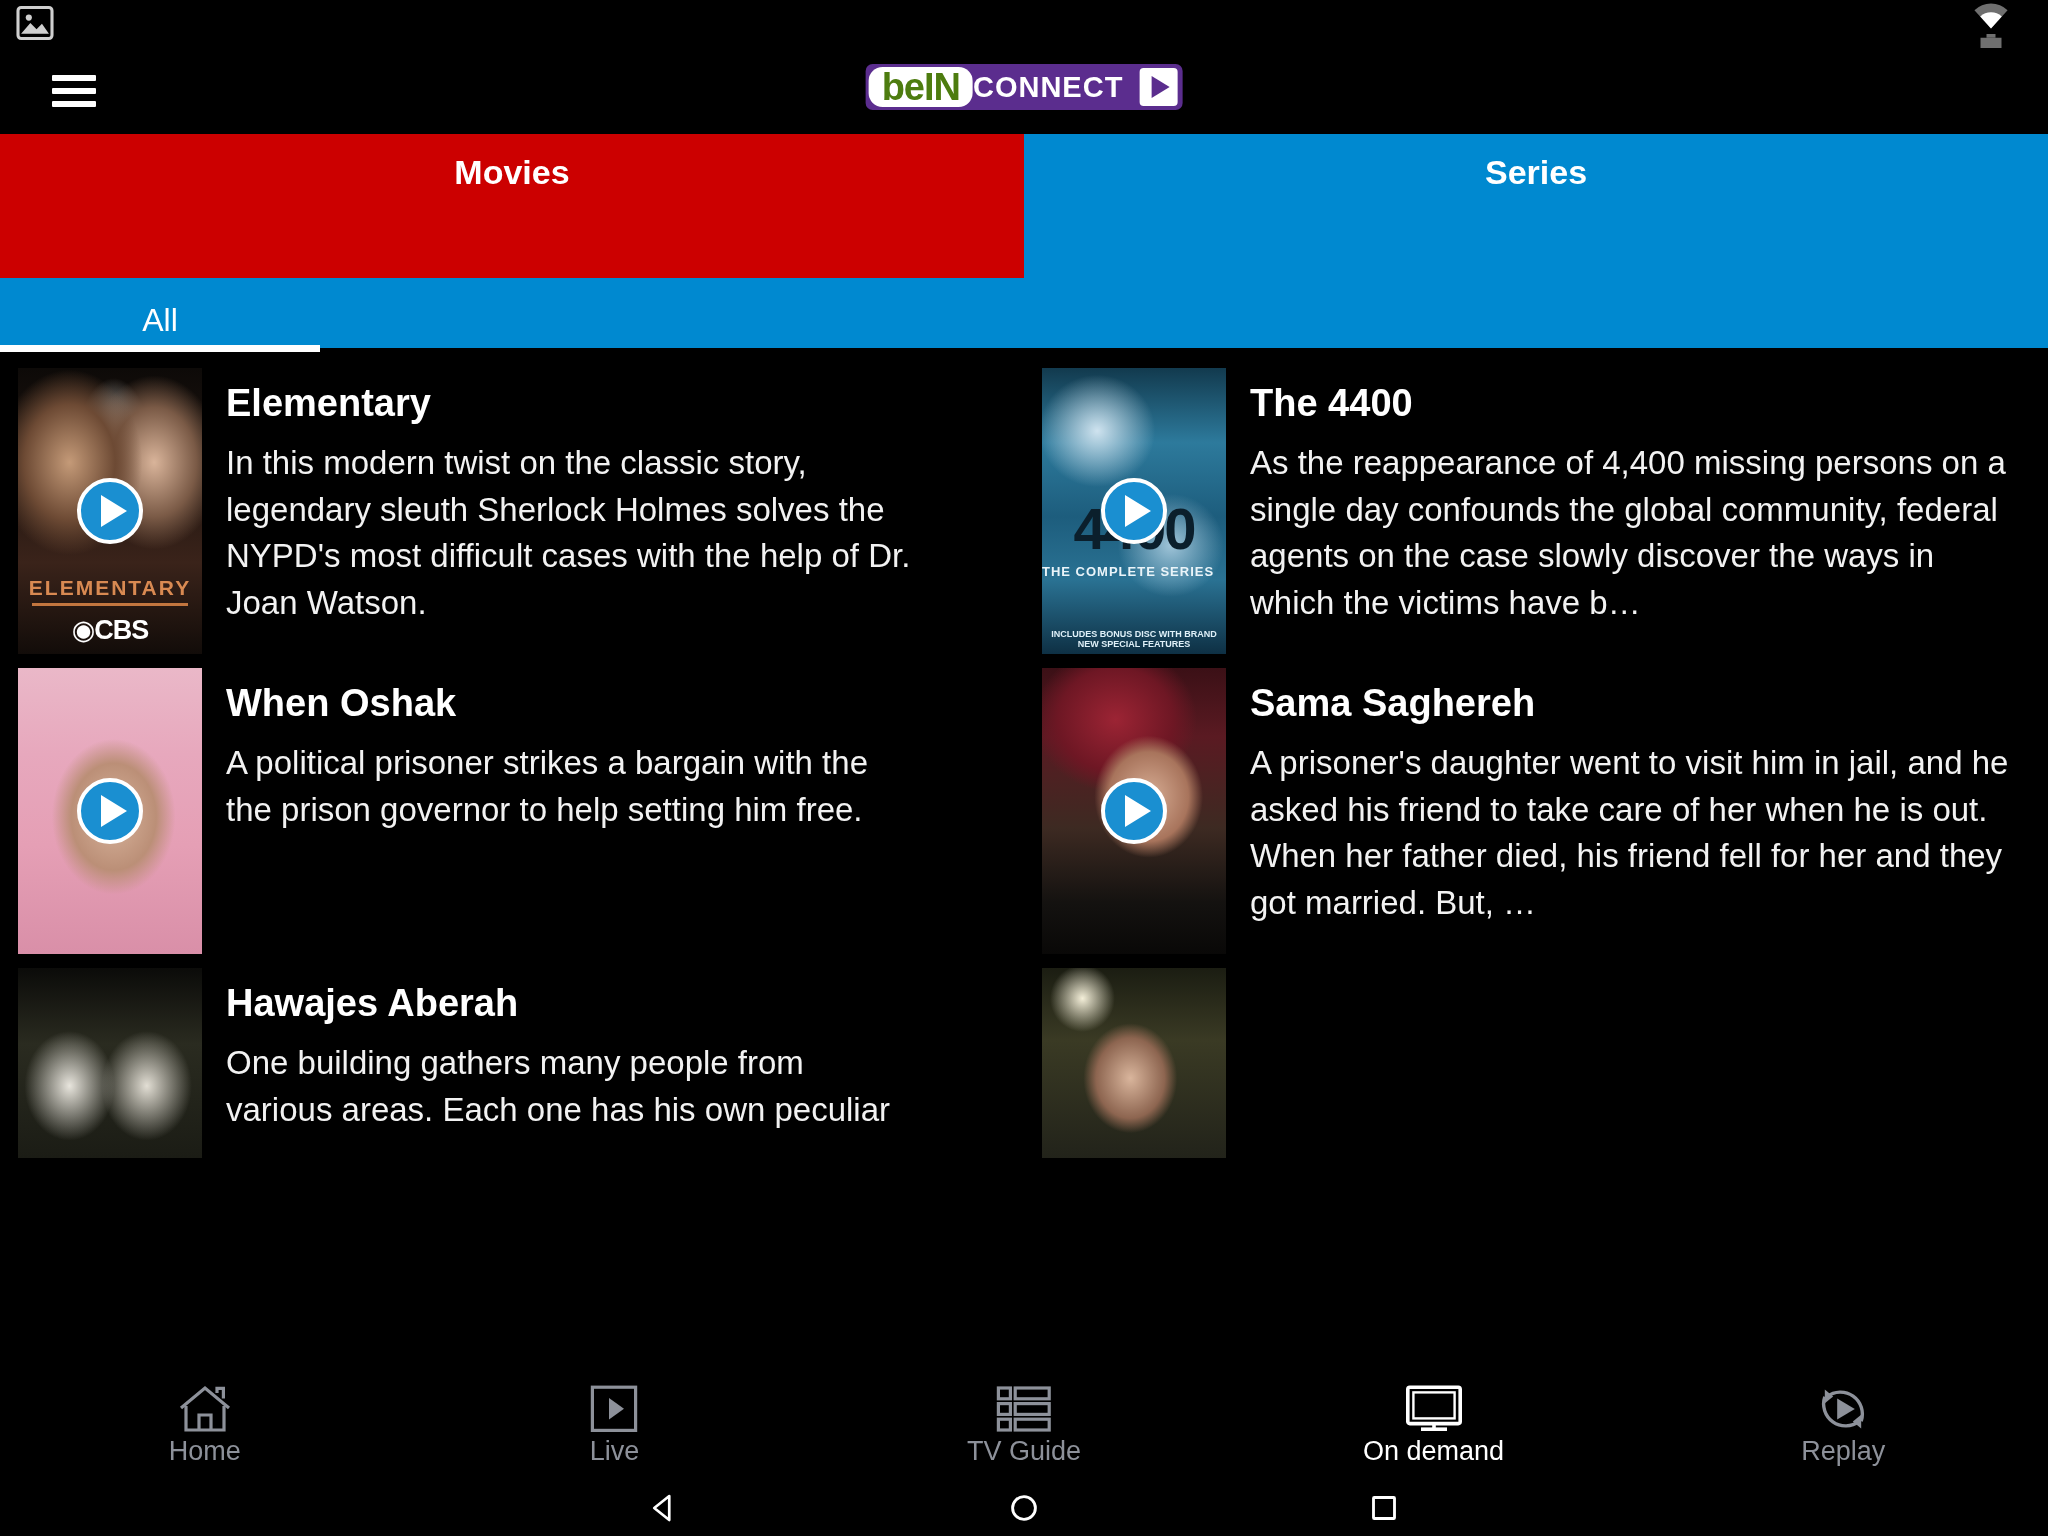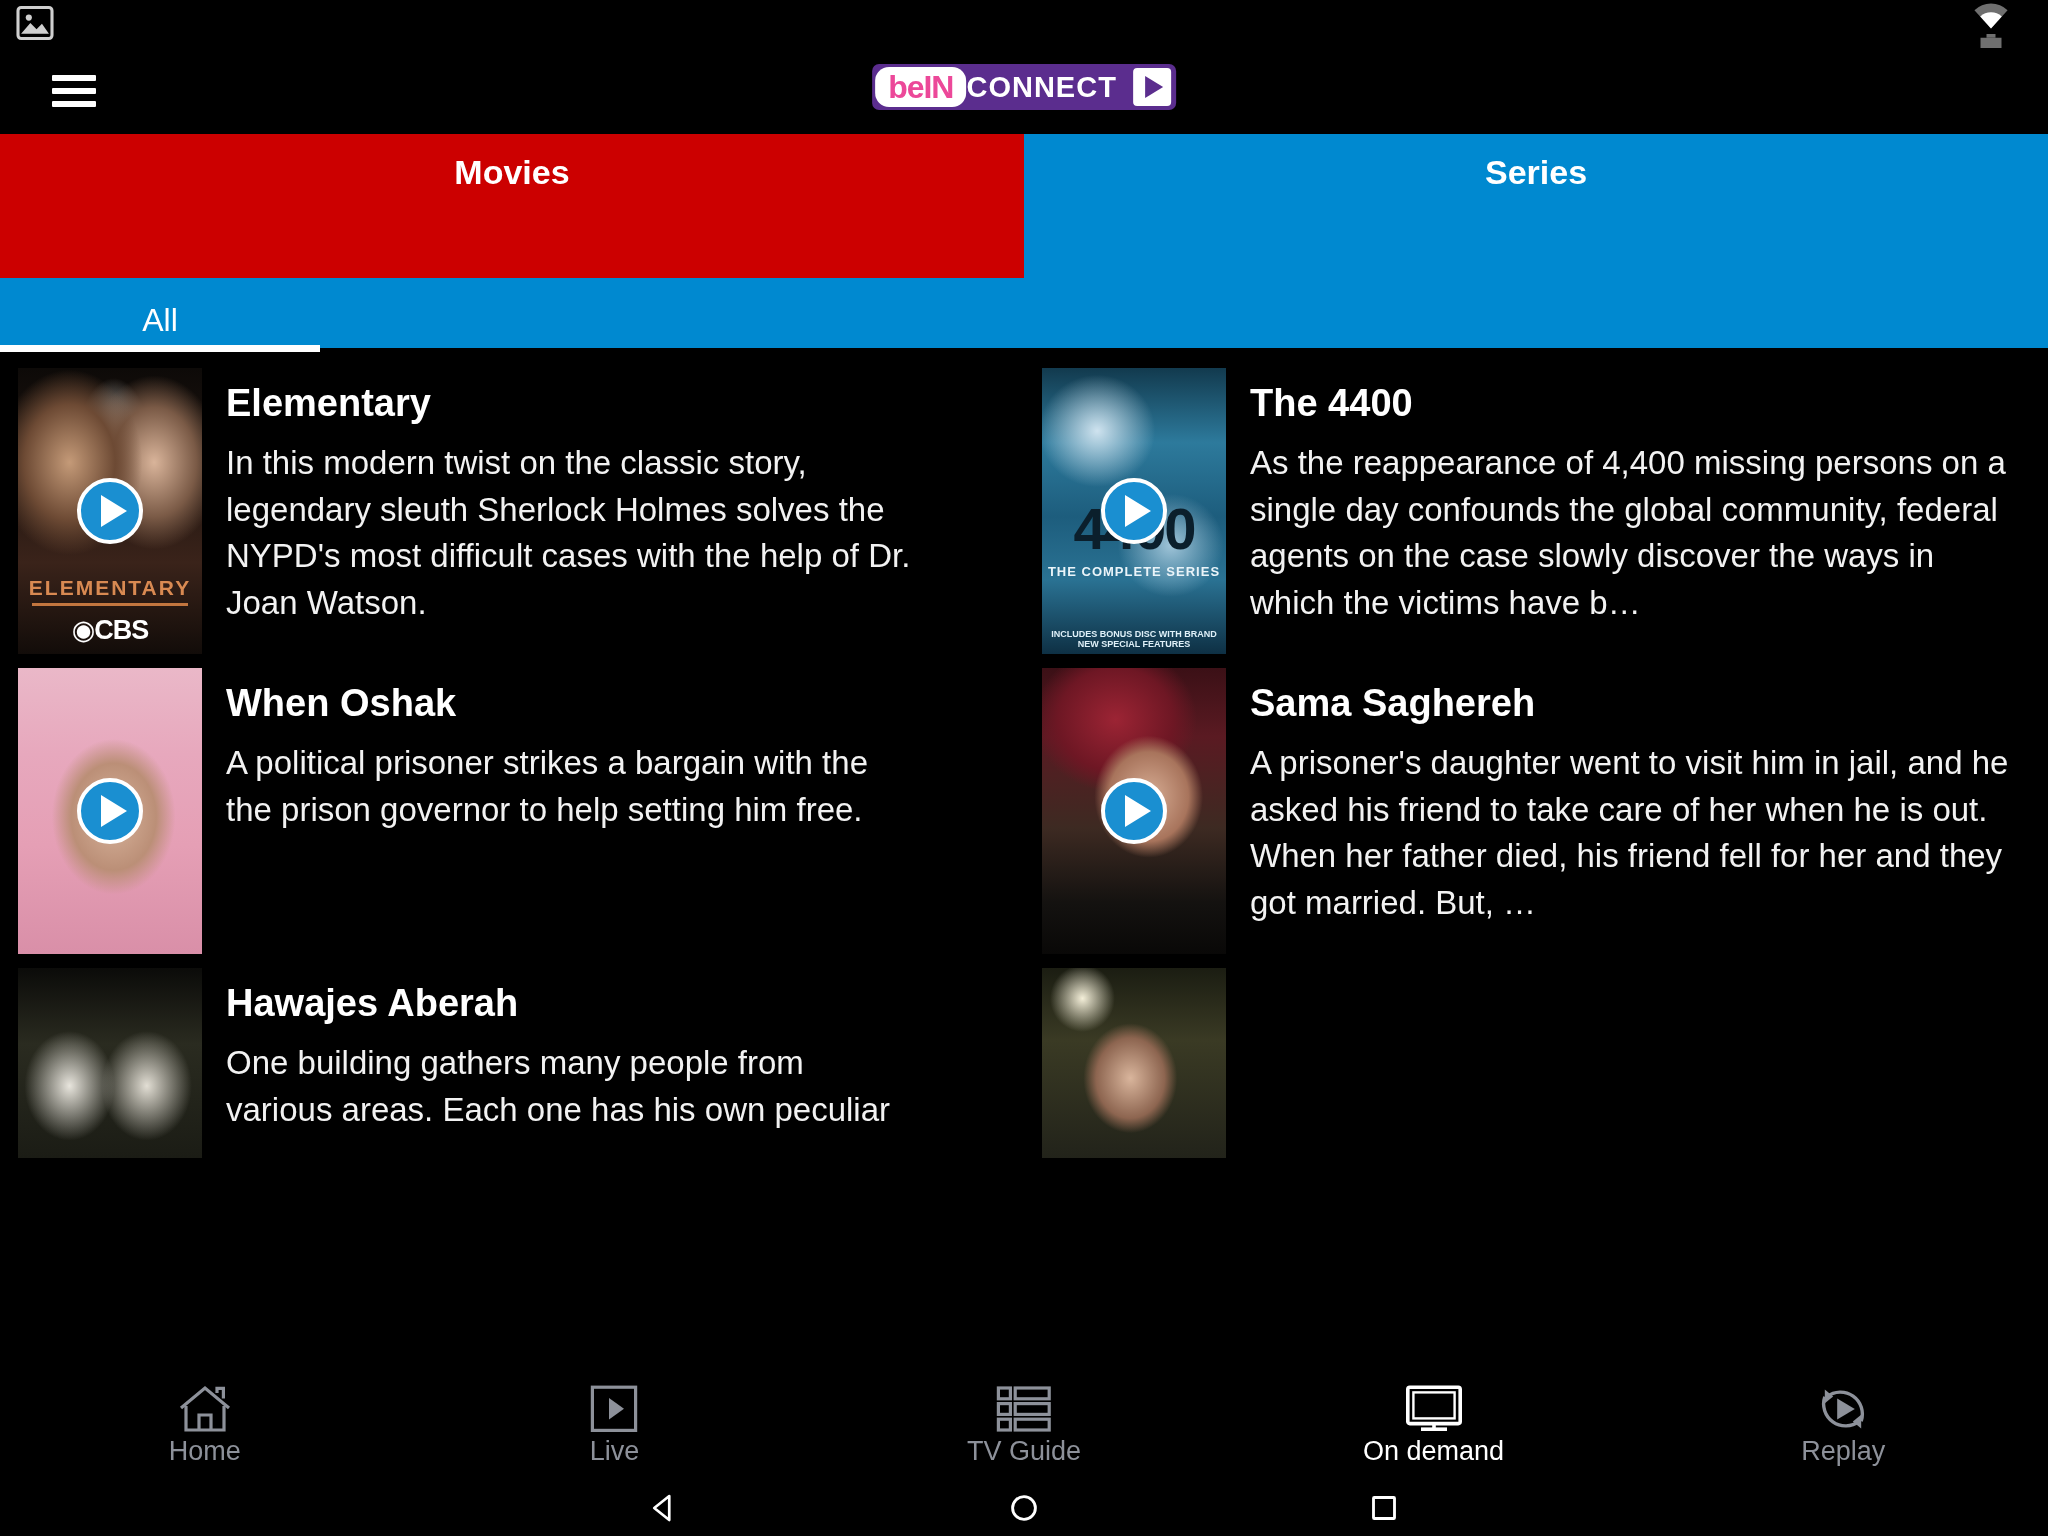--- a/index.html
+++ b/index.html
@@ -18,21 +18,21 @@
 
   
   .appbar{position:absolute;left:0;top:48px;width:2048px;height:86px;background:#000;}
   .hamburger{position:absolute;left:52px;top:20px;width:44px;height:40px;cursor:pointer;}
   .hamburger span{display:block;height:6px;background:#fff;margin:7px 0;border-radius:1px;}
   .logo{position:absolute;left:50%;top:16px;transform:translateX(-50%);
         height:46px;display:flex;align-items:stretch;border-radius:7px;overflow:hidden;
         background:#5b2d8e;}
   .logo-bein{background:#fff;border-radius:14px;margin:3px 0 3px 3px;padding:0 13px;
         display:flex;align-items:center;justify-content:center;}
-  .logo-bein-txt{color:#ec4899;font-size:32px;font-weight:700;letter-spacing:-1px;line-height:1;}
+  .logo-bein-txt{color:#4d7c0f;font-size:38px;font-weight:700;letter-spacing:-1px;line-height:1;}
   .logo-connect{display:flex;align-items:center;padding:0 16px 0 0;}
   .logo-connect-txt{color:#fff;font-size:29px;font-weight:600;letter-spacing:1px;line-height:1;}
   .logo-play{display:flex;align-items:center;padding-right:5px;}
   .logo-play-box{width:38px;height:38px;background:#fff;border-radius:4px;
         display:flex;align-items:center;justify-content:center;}
   .logo-play-tri{width:0;height:0;border-left:18px solid #5b2d8e;
         border-top:11px solid transparent;border-bottom:11px solid transparent;margin-left:4px;}
 
   
   .maintabs{position:absolute;left:0;top:134px;width:2048px;height:76px;display:flex;justify-content:flex-end;}
@@ -184,21 +184,21 @@
       <div class="card row1" style="height:300px;">
         <div class="thumb" style="width:184px;height:286px;">
           <div class="thumb-img" style="background:
                  radial-gradient(ellipse 45% 28% at 30% 22%, #cfe3ef 0%, rgba(60,110,140,0) 70%),
                  radial-gradient(ellipse 40% 25% at 70% 62%, #9fc4d8 0%, rgba(40,90,120,0) 72%),
                  linear-gradient(180deg,#123a4e 0%,#2d7a9c 26%,#1d5d7d 52%,#2a7293 74%,#0e3044 100%);"></div>
           <div style="position:absolute;left:0;right:0;top:120px;text-align:center;font-size:15px;
                       color:#0c2230;font-weight:700;letter-spacing:2px;">THE</div>
           <div style="position:absolute;left:0;right:0;top:132px;text-align:center;font-size:58px;
                       color:#0b1f2c;font-weight:700;letter-spacing:-2px;line-height:1;">4400</div>
-          <div style="position:absolute;left:0;right:0;top:196px;text-align:center;font-size:13px;
+          <div style="position:absolute;left:0;right:0;top:196px;font-size:13px;
                       color:#eaf4f9;font-weight:700;letter-spacing:1px;">THE COMPLETE SERIES</div>
           <div style="position:absolute;left:4px;right:4px;bottom:5px;text-align:center;font-size:9px;
                       color:#dff0f8;font-weight:700;letter-spacing:0px;">INCLUDES BONUS DISC WITH BRAND NEW SPECIAL FEATURES</div>
           <div class="playbtn">
               <i></i>
             </div>
         </div>
         <div class="meta">
           <div class="title">The 4400</div>
           <div class="desc" style="max-width:845px;">As the reappearance of 4,400 missing persons on a single day confounds the global community, federal agents on the case slowly discover the ways in which the victims have b…</div>

